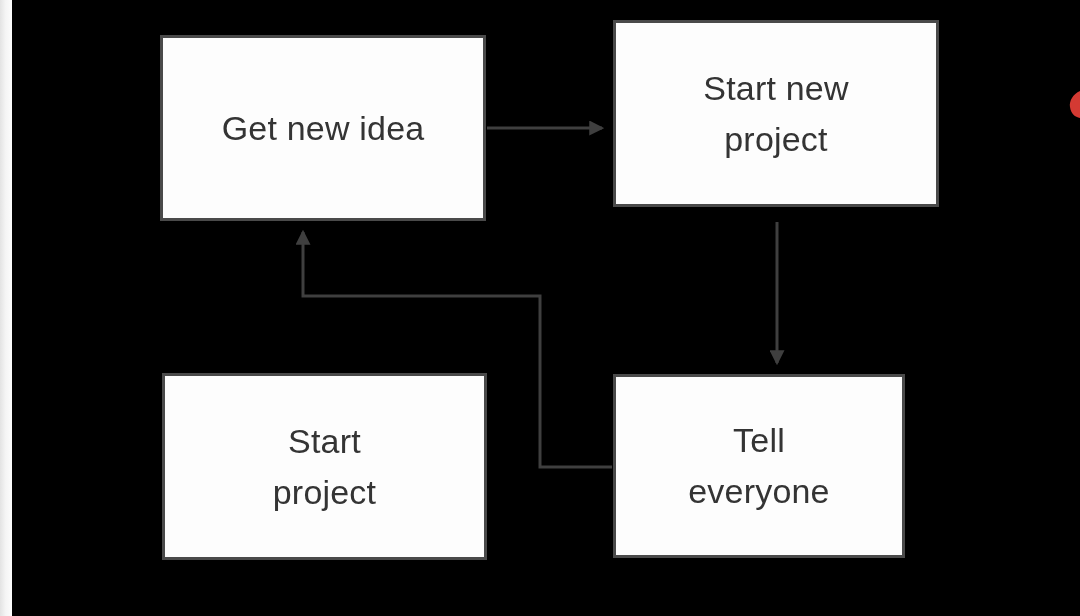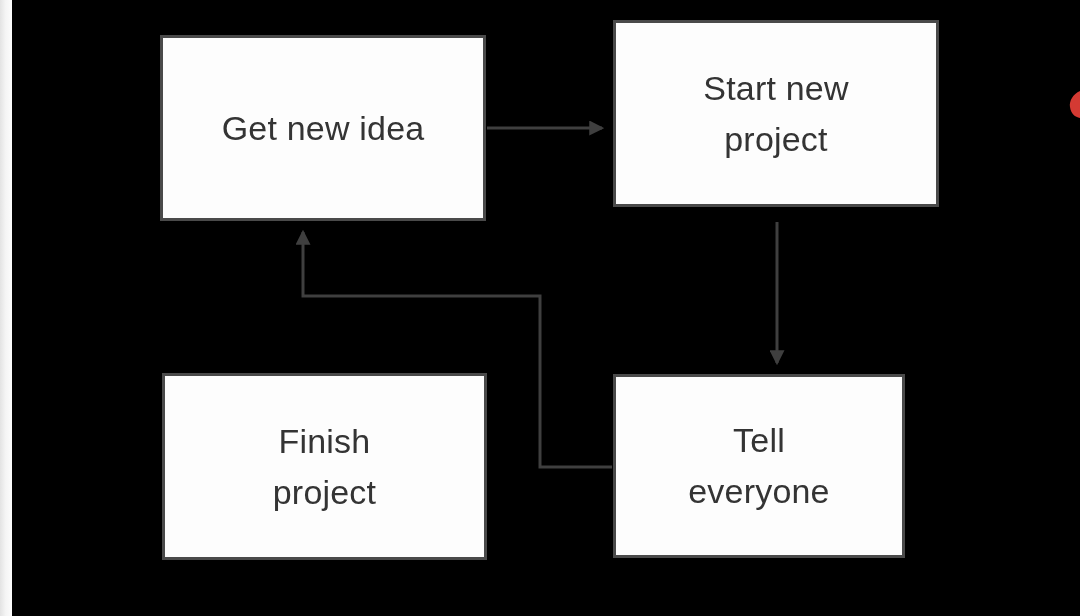--- a/index.html
+++ b/index.html
@@ -89,21 +89,21 @@
   <div class="node get-new-idea">
     <span class="node-label">Get new idea</span>
   </div>
 
   <div class="node start-new-project">
     <span class="node-label">Start new
 project</span>
   </div>
 
   <div class="node finish-project">
-    <span class="node-label">Finish
+    <span class="node-label">Start
 project</span>
   </div>
 
   <div class="node tell-everyone">
     <span class="node-label">Tell
 everyone</span>
   </div>
 
 </div>
 

